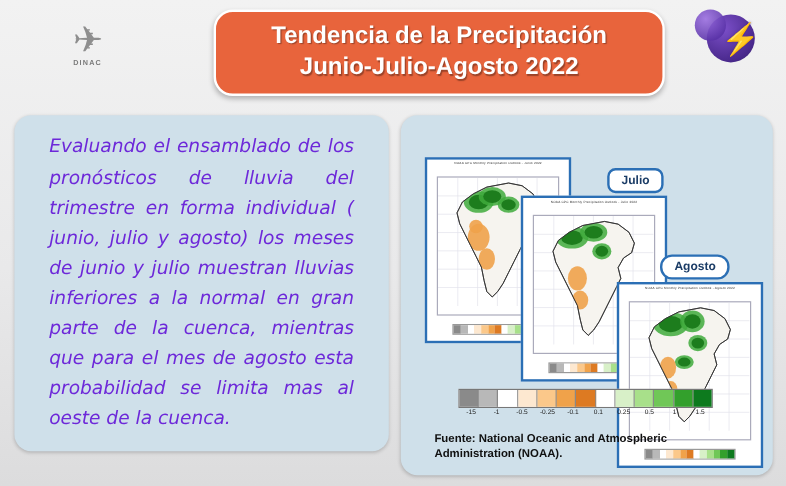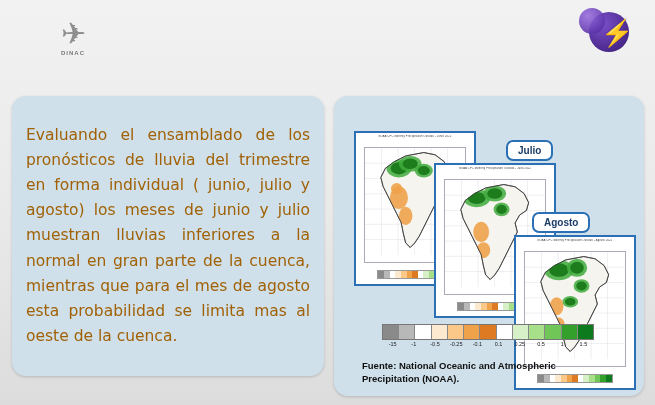--- a/index.html
+++ b/index.html
@@ -115,26 +115,27 @@
     height: 280px;
     background: #cfe0ea;
     border-radius: 14px;
     box-shadow: 0 1px 3px rgba(0,0,0,.18);
     padding: 16px 14px;
     box-sizing: border-box;
     display: flex;
     align-items: center;
   }
   .text-panel p {
-    margin: 0;
+    margin: 15px;
     font-size: 15.5px;
     line-height: 1.62;
-    color: #a16207;
+    color: #6d28d9;
     text-align: justify;
     font-family: "DejaVu Sans", sans-serif;
+    font-style: italic;
   }
 
   
   .maps-panel {
     position: absolute;
     left: 334px;
     top: 96px;
     width: 310px;
     height: 300px;
     background: #cfe0ea;
@@ -243,20 +244,24 @@
     <div class="wings">✈</div>
     <div class="wing-text">DINAC</div>
   </div>
 
   <div class="logo-right">
     <div class="ball"></div>
     <div class="ball2"></div>
     <div class="bolt">⚡</div>
   </div>
 
+  <div class="title-box">
+    <div class="line">Tendencia de la Precipitación</div>
+    <div class="line">Junio-Julio-Agosto 2022</div>
+  </div>
 
   <div class="text-panel">
     <p>Evaluando el ensamblado de los pronósticos de lluvia del trimestre en forma individual ( junio, julio y agosto) los meses de junio y julio muestran lluvias inferiores a la normal en gran parte de la cuenca, mientras que para el mes de agosto esta probabilidad se limita mas al oeste de la cuenca.</p>
   </div>
 
   <div class="maps-panel">
 
     <div class="map-card" id="map0" style="left:20px; top:35px; width:122px; height:155px;">
       <div class="map-title">NOAA CPC Monthly Precipitation Outlook - Junio 2022</div>
       <div class="map-inner">
@@ -350,21 +355,21 @@
           <div style="background: rgb(221, 122, 34);"></div>
           <div style="background: rgb(255, 255, 255);"></div>
           <div style="background: rgb(216, 240, 200);"></div>
           <div style="background: rgb(168, 224, 138);"></div>
           <div style="background: rgb(112, 199, 87);"></div>
           <div style="background: rgb(51, 160, 44);"></div>
           <div style="background: rgb(13, 122, 30);"></div>
         </div>
       </div>
 
-    <div class="month-label" style="left:198px; top:116px;">Agosto</div>
+    <div class="month-label" style="left:216px; top:116px;border-radius:10px;">Agosto</div>
     <div class="map-card" id="map2" style="left:180px; top:139px; width:122px; height:155px;">
       <div class="map-title">NOAA CPC Monthly Precipitation Outlook - Agosto 2022</div>
       <div class="map-inner">
           <svg viewBox="0 0 88 95" preserveAspectRatio="none" class="samerica">
             <line x1="14.6" x2="14.6" y1="0" y2="95" stroke="#e2e2ea" stroke-width="0.5"></line>
             <line x1="29.2" x2="29.2" y1="0" y2="95" stroke="#e2e2ea" stroke-width="0.5"></line>
             <line x1="43.8" x2="43.8" y1="0" y2="95" stroke="#e2e2ea" stroke-width="0.5"></line>
             <line x1="58.4" x2="58.4" y1="0" y2="95" stroke="#e2e2ea" stroke-width="0.5"></line>
             <line x1="73" x2="73" y1="0" y2="95" stroke="#e2e2ea" stroke-width="0.5"></line>
             <line y1="13.5" y2="13.5" x1="0" x2="88" stroke="#e2e2ea" stroke-width="0.5"></line>
@@ -433,15 +438,15 @@
           <span>-0.1</span>
           <span>0.1</span>
           <span>0.25</span>
           <span>0.5</span>
           <span>1</span>
           <span>1.5</span>
         </div>
     </div>
   </div>
 
-  <div class="source">Fuente: National Oceanic and Atmospheric Precipitation (NOAA).</div>
+  <div class="source">Fuente: National Oceanic and Atmospheric Administration (NOAA).</div>
 
 </div>
 
 </body></html>

